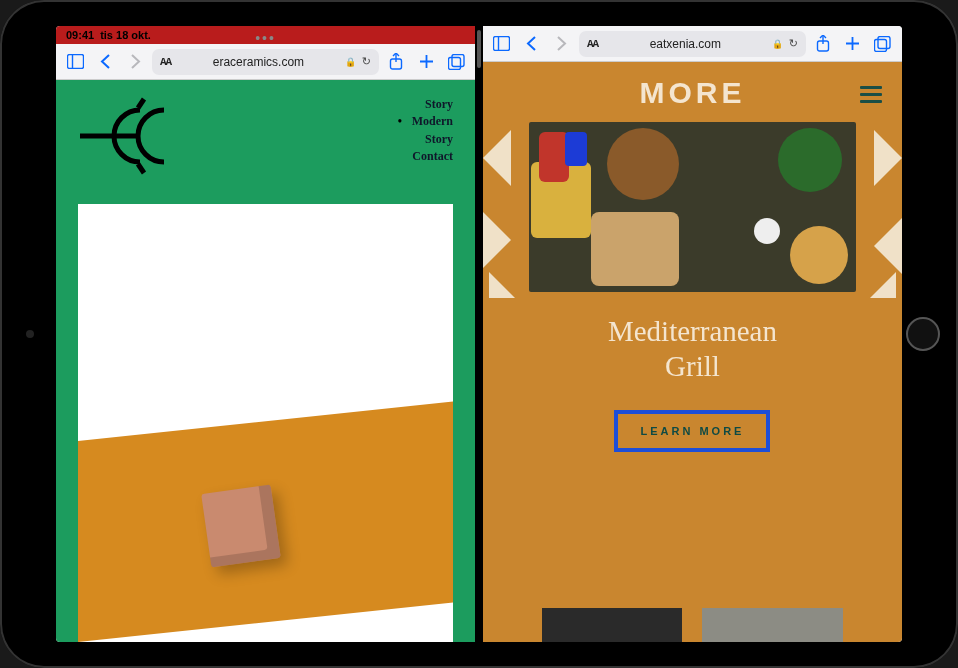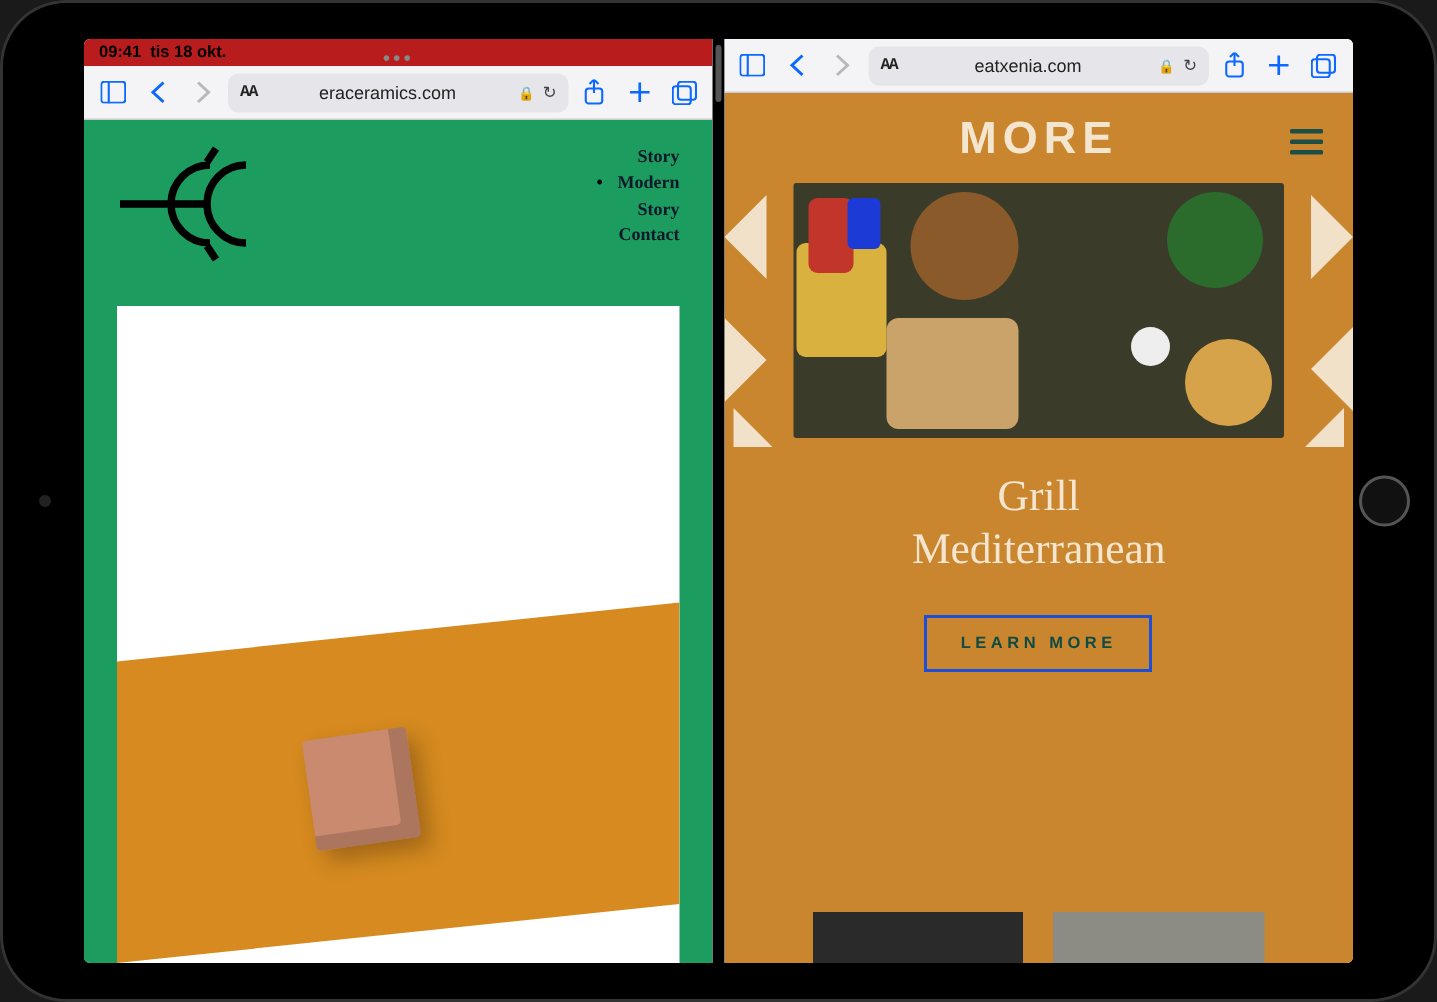--- a/index.html
+++ b/index.html
@@ -177,21 +177,21 @@
     color:#f4e5cf;
     font-family: Georgia, serif;
     font-size:29px;
     line-height:1.2;
     margin-top:22px;
   }
   .xenia-cta {
     display:block; margin:26px auto 0;
     padding:11px 22px;
     background:transparent;
-    border:2px solid #1d4ed8;
+    border:4px solid #1d4ed8;
     color:#0f4a43;
     font-size:11px;
     font-weight:800;
     letter-spacing:3px;
   }
   .xenia-strip {
     position:absolute; bottom:0; left:14%; right:14%;
     height:34px; display:flex; gap:20px;
   }
   .strip-img {flex:1; background:#6b6b6b;}
@@ -358,22 +358,22 @@
             <span class="tri" style="top:36px;left:0;border-left:0;border-right:28px solid #f0e1c8;border-bottom:28px solid transparent;"></span>
             <span class="tri" style="top:90px;left:0;border-left:28px solid #f0e1c8;border-top:28px solid transparent;border-bottom:28px solid transparent;"></span>
             <span class="tri" style="top:8px;right:0;border-right:0;border-left:28px solid #f0e1c8;border-top:28px solid transparent;"></span>
             <span class="tri" style="top:36px;right:0;border-right:0;border-left:28px solid #f0e1c8;border-bottom:28px solid transparent;"></span>
             <span class="tri" style="top:96px;right:0;border-right:28px solid #f0e1c8;border-top:28px solid transparent;border-bottom:28px solid transparent;"></span>
             <span class="tri" style="top:150px;right:6px;border-bottom:26px solid #f0e1c8;border-left:26px solid transparent;"></span>
             <span class="tri" style="top:150px;left:6px;border-bottom:26px solid #f0e1c8;border-right:26px solid transparent;"></span>
           </div>
 
           <div class="xenia-title">
+            <div>Mediterranean</div>
             <div>Grill</div>
-            <div>Mediterranean</div>
           </div>
 
           <button class="xenia-cta">LEARN MORE</button>
 
           <div class="xenia-strip">
             <div class="strip-img" style="background:#2a2a2a"></div>
             <div class="strip-img" style="background:#8c8c84"></div>
           </div>
         </div>
       </div>

